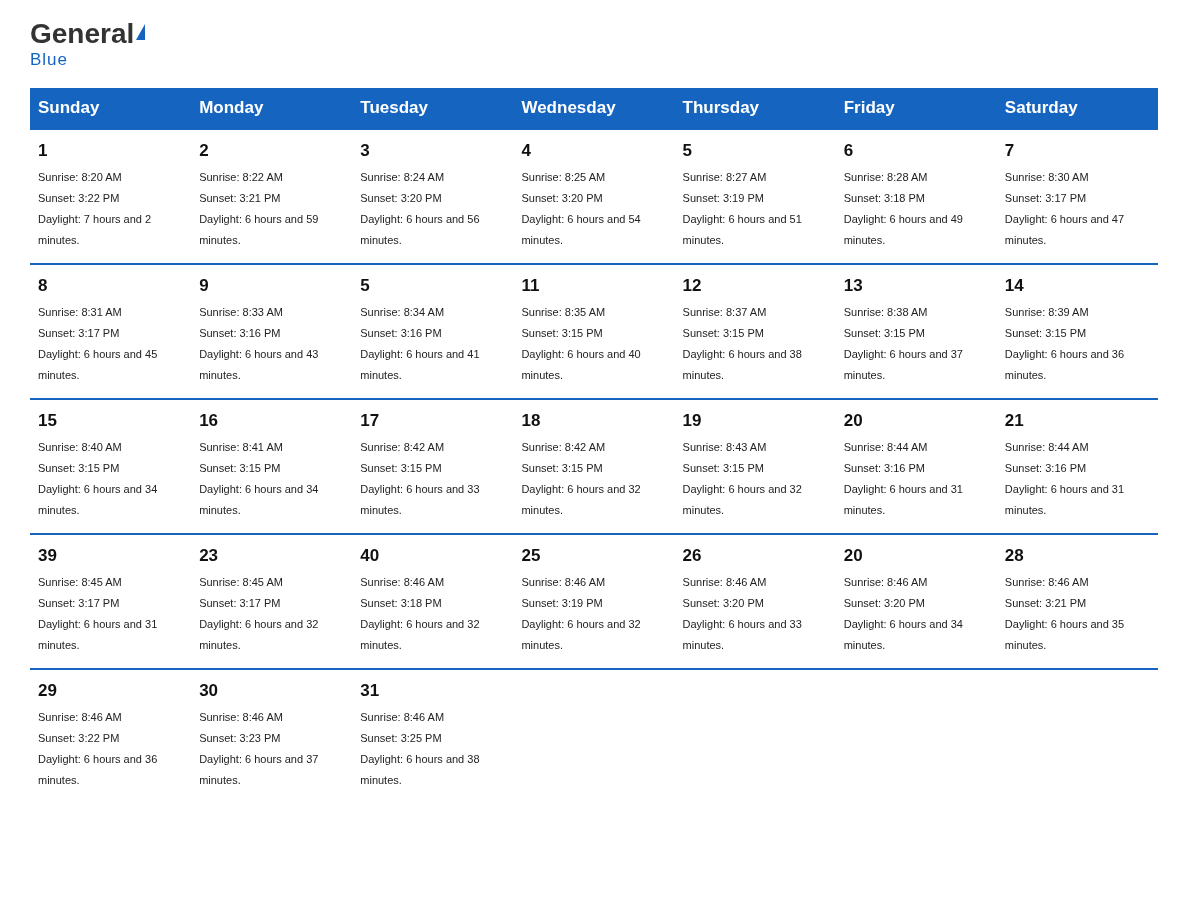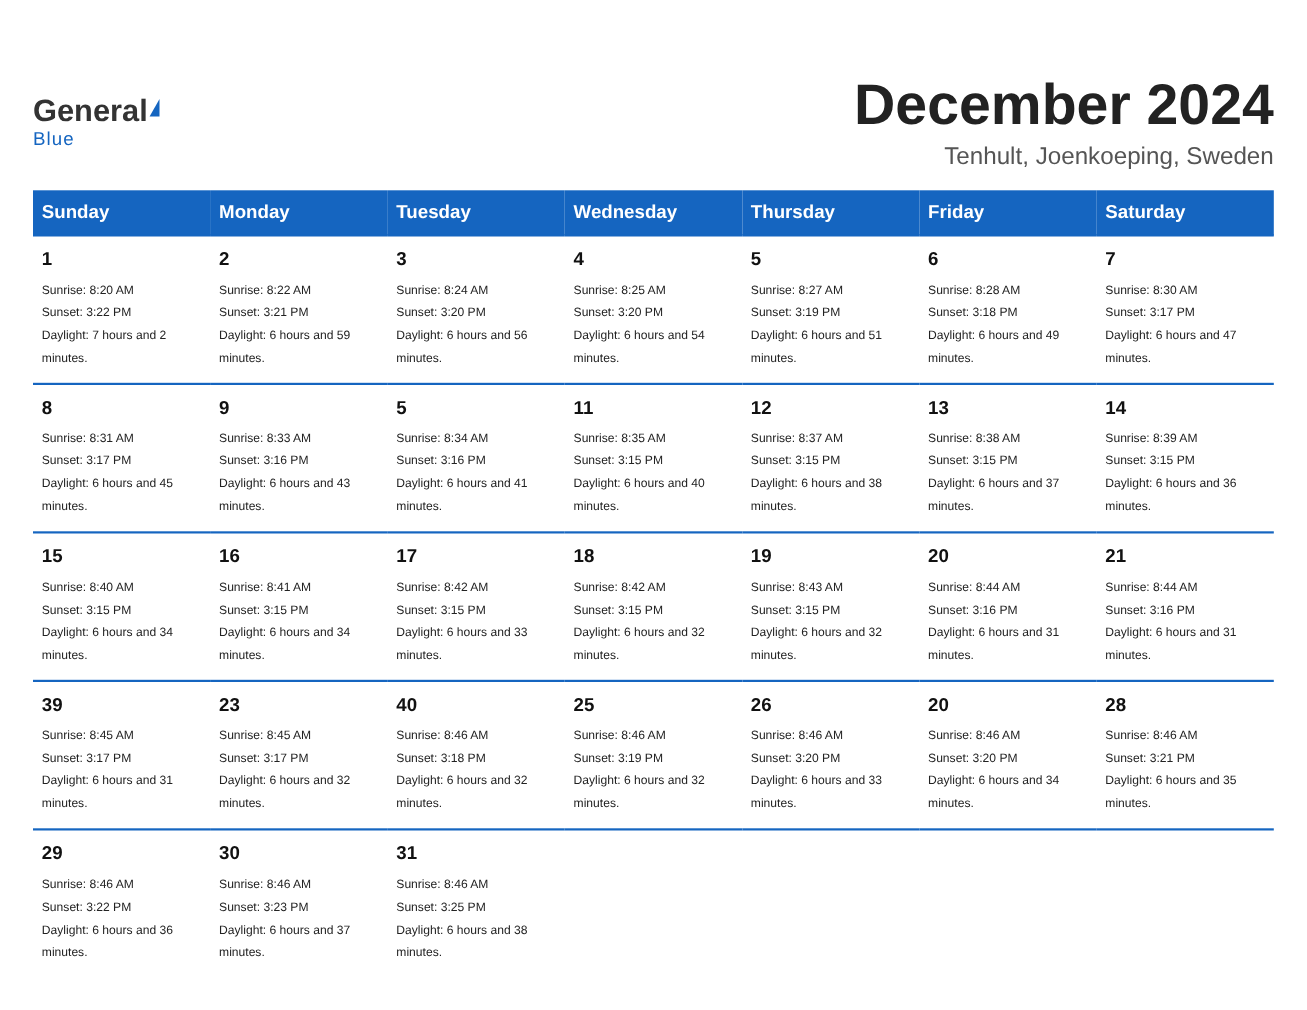--- a/index.html
+++ b/index.html
@@ -7,23 +7,22 @@
       font-family: Arial, Helvetica, sans-serif;
       background: #fff;
       color: #222;
       width: 1188px;
       min-height: 918px;
       padding: 20px 30px 30px 30px;
     }
     .header {
       display: flex;
       justify-content: space-between;
-      align-items: center;
+      align-items: flex-end;
       margin-bottom: 18px;
-      margin-top: 48px;
     }
     .logo-area {
       display: flex;
       flex-direction: column;
       align-items: flex-start;
     }
     .logo-text {
       font-size: 28px;
       font-weight: bold;
       color: #333;
@@ -107,24 +106,20 @@
 </head>
 <body>
 
 <div class="header">
   <div class="logo-area">
     <div class="logo-text">
       <span class="general">General</span><span class="logo-triangle"></span>
     </div>
     <div class="logo-underline">Blue</div>
   </div>
-  <div class="title-area">
-    <div class="month-title">December 2024</div>
-    <div class="location-title">Tenhult, Joenkoeping, Sweden</div>
-  </div>
 </div>
 
 <table>
   <thead>
     <tr>
       <th>Sunday</th>
       <th>Monday</th>
       <th>Tuesday</th>
       <th>Wednesday</th>
       <th>Thursday</th>

